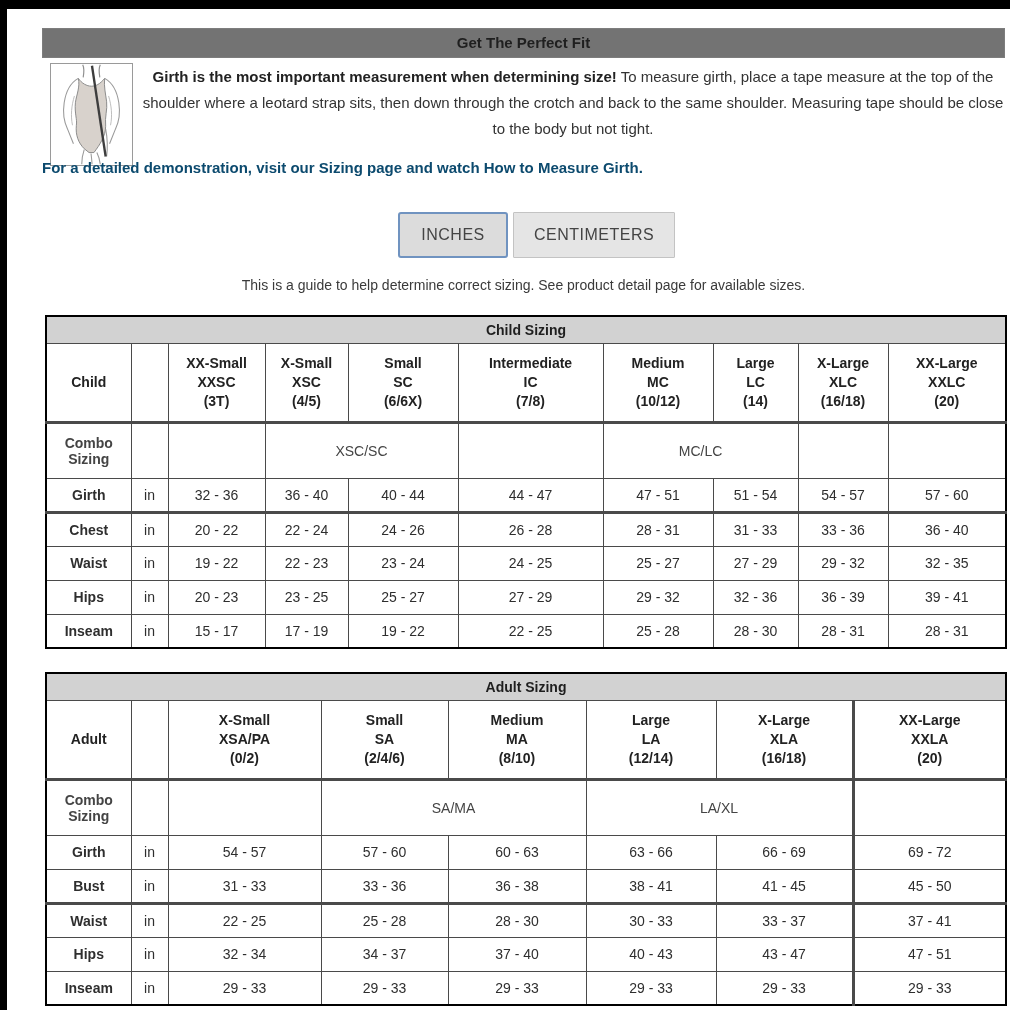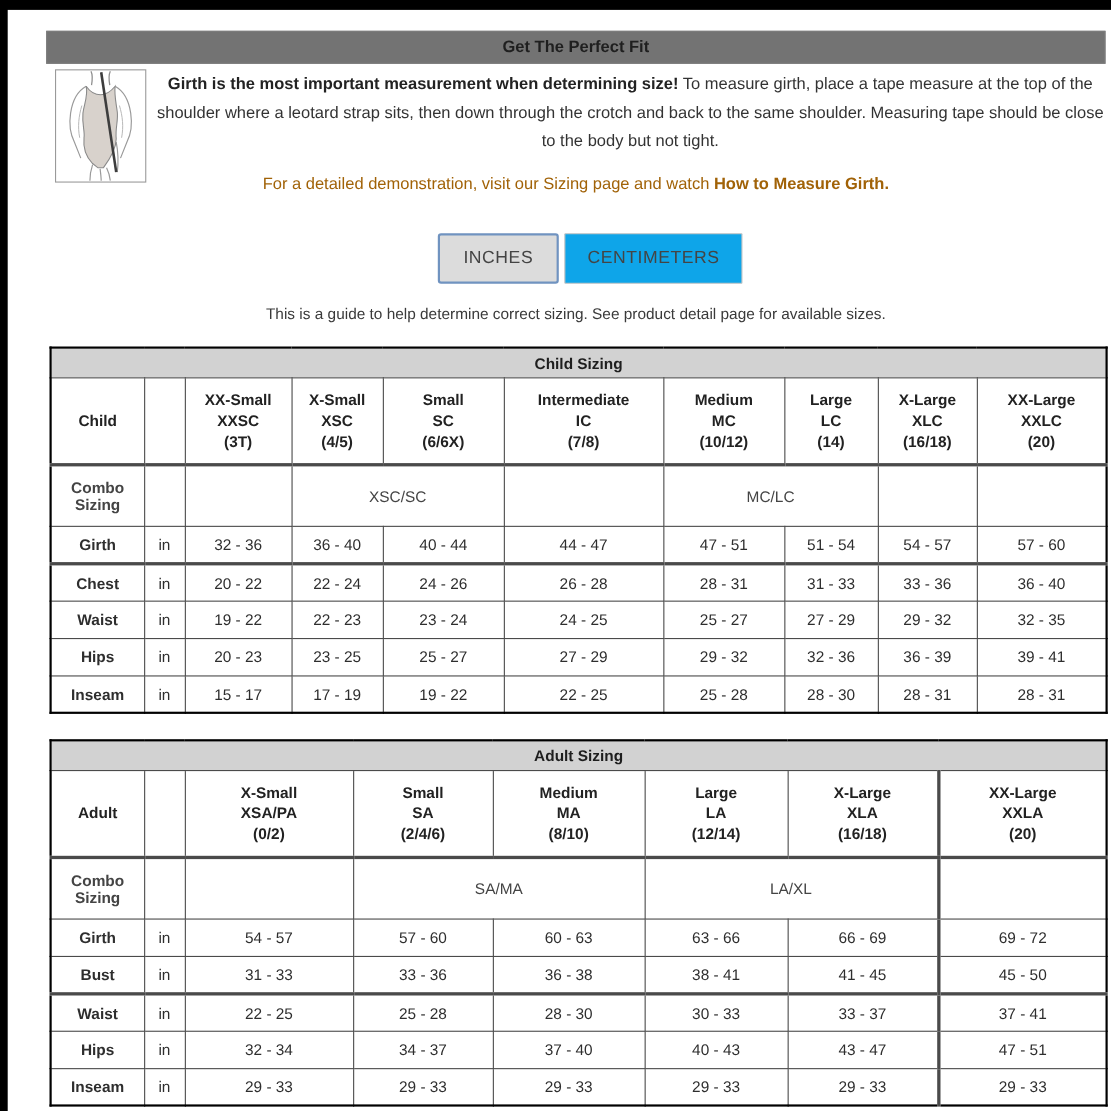--- a/index.html
+++ b/index.html
@@ -23,34 +23,34 @@
   .intro-img svg{display:block;width:100%;height:100%;}
 
   .intro-text{
     position:absolute;left:142px;top:64px;width:862px;
     font-size:15px;line-height:26px;text-align:center;color:#333;
   }
   .intro-text b{color:#222;}
 
   .demo-line{
     position:absolute;left:42px;top:158px;width:963px;
-    font-size:15px;line-height:20px;text-align:center;color:#a16207;
+    font-size:15px;line-height:20px;text-align:left;color:#0c4a6e;font-weight:bold;
   }
 
   .toggle-row{position:absolute;left:398px;top:212px;display:flex;gap:5px;}
   .btn{
     height:46px;box-sizing:border-box;font-family:"Liberation Sans", sans-serif;
     font-size:16px;letter-spacing:.5px;color:#444;text-align:center;cursor:pointer;
     display:flex;align-items:center;justify-content:center;padding:0 20px;
   }
   .btn-active{
     background:#dcdcdc;border:2px solid #7093c0;border-radius:3px;min-width:110px;text-align:center;
   }
   .btn-plain{
-    background:#0ea5e9;border:1px solid #c3c3c3;border-radius:1px;min-width:148px;
+    background:#e5e5e5;border:1px solid #c3c3c3;border-radius:1px;min-width:148px;
   }
 
   .guide-note{
     position:absolute;left:42px;top:277px;width:963px;
     font-size:14px;text-align:center;color:#3a3a3a;
   }
 
   table.size-table{
     position:absolute;left:45px;width:960px;table-layout:fixed;
     border-collapse:collapse;border:2px solid #000000;

